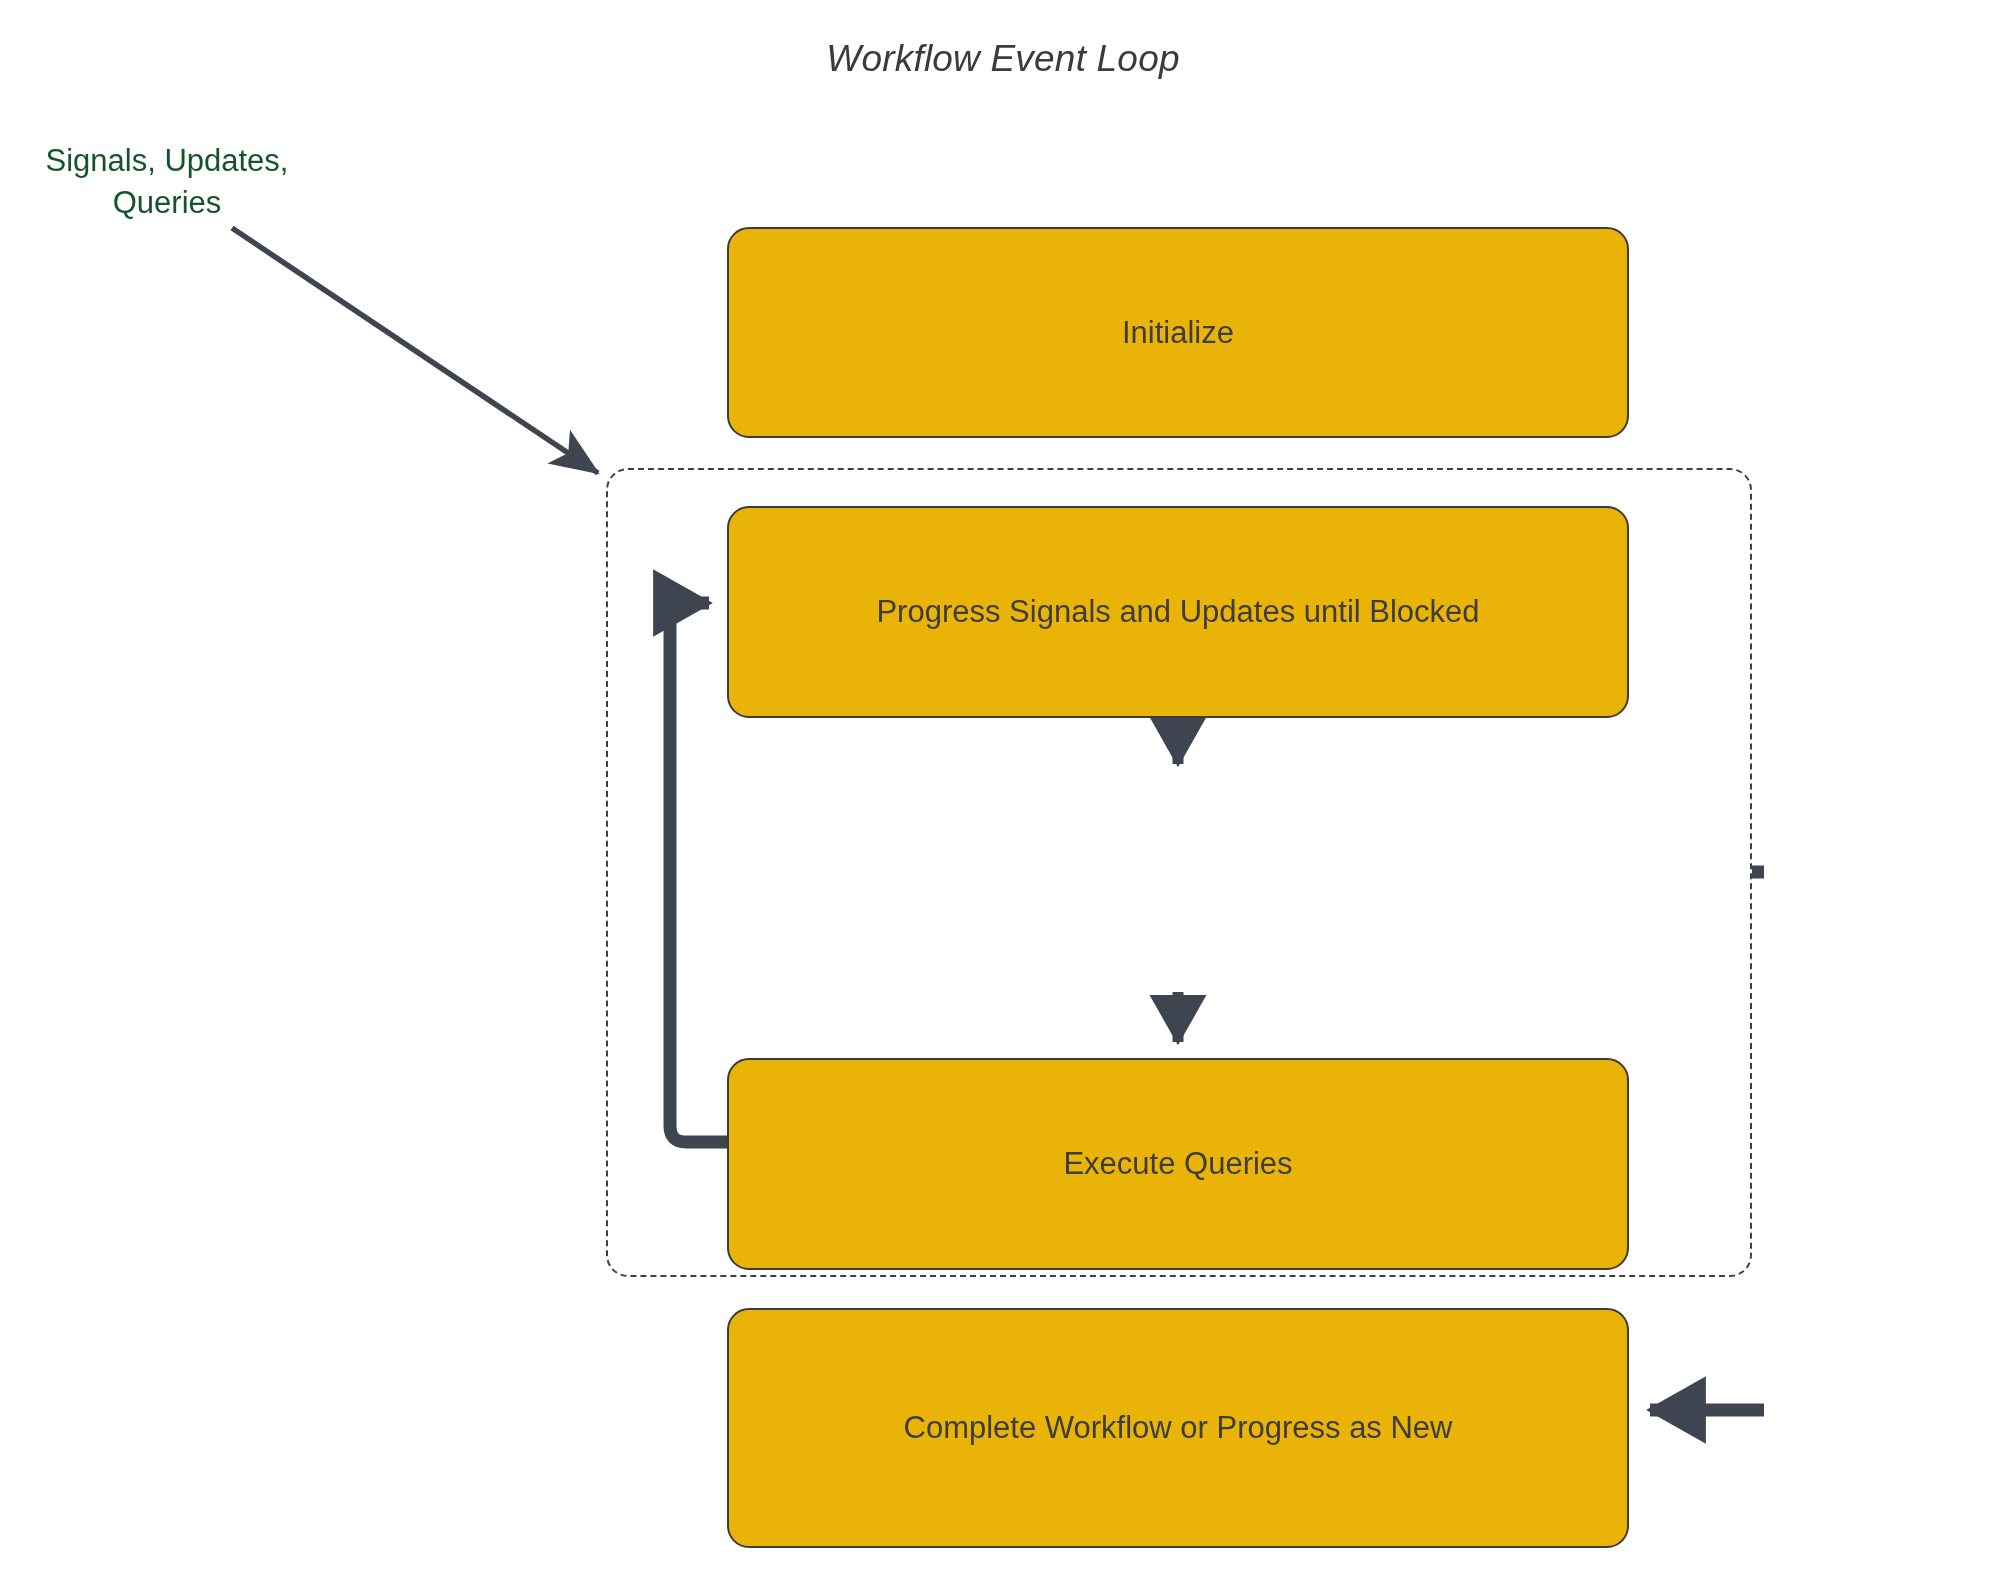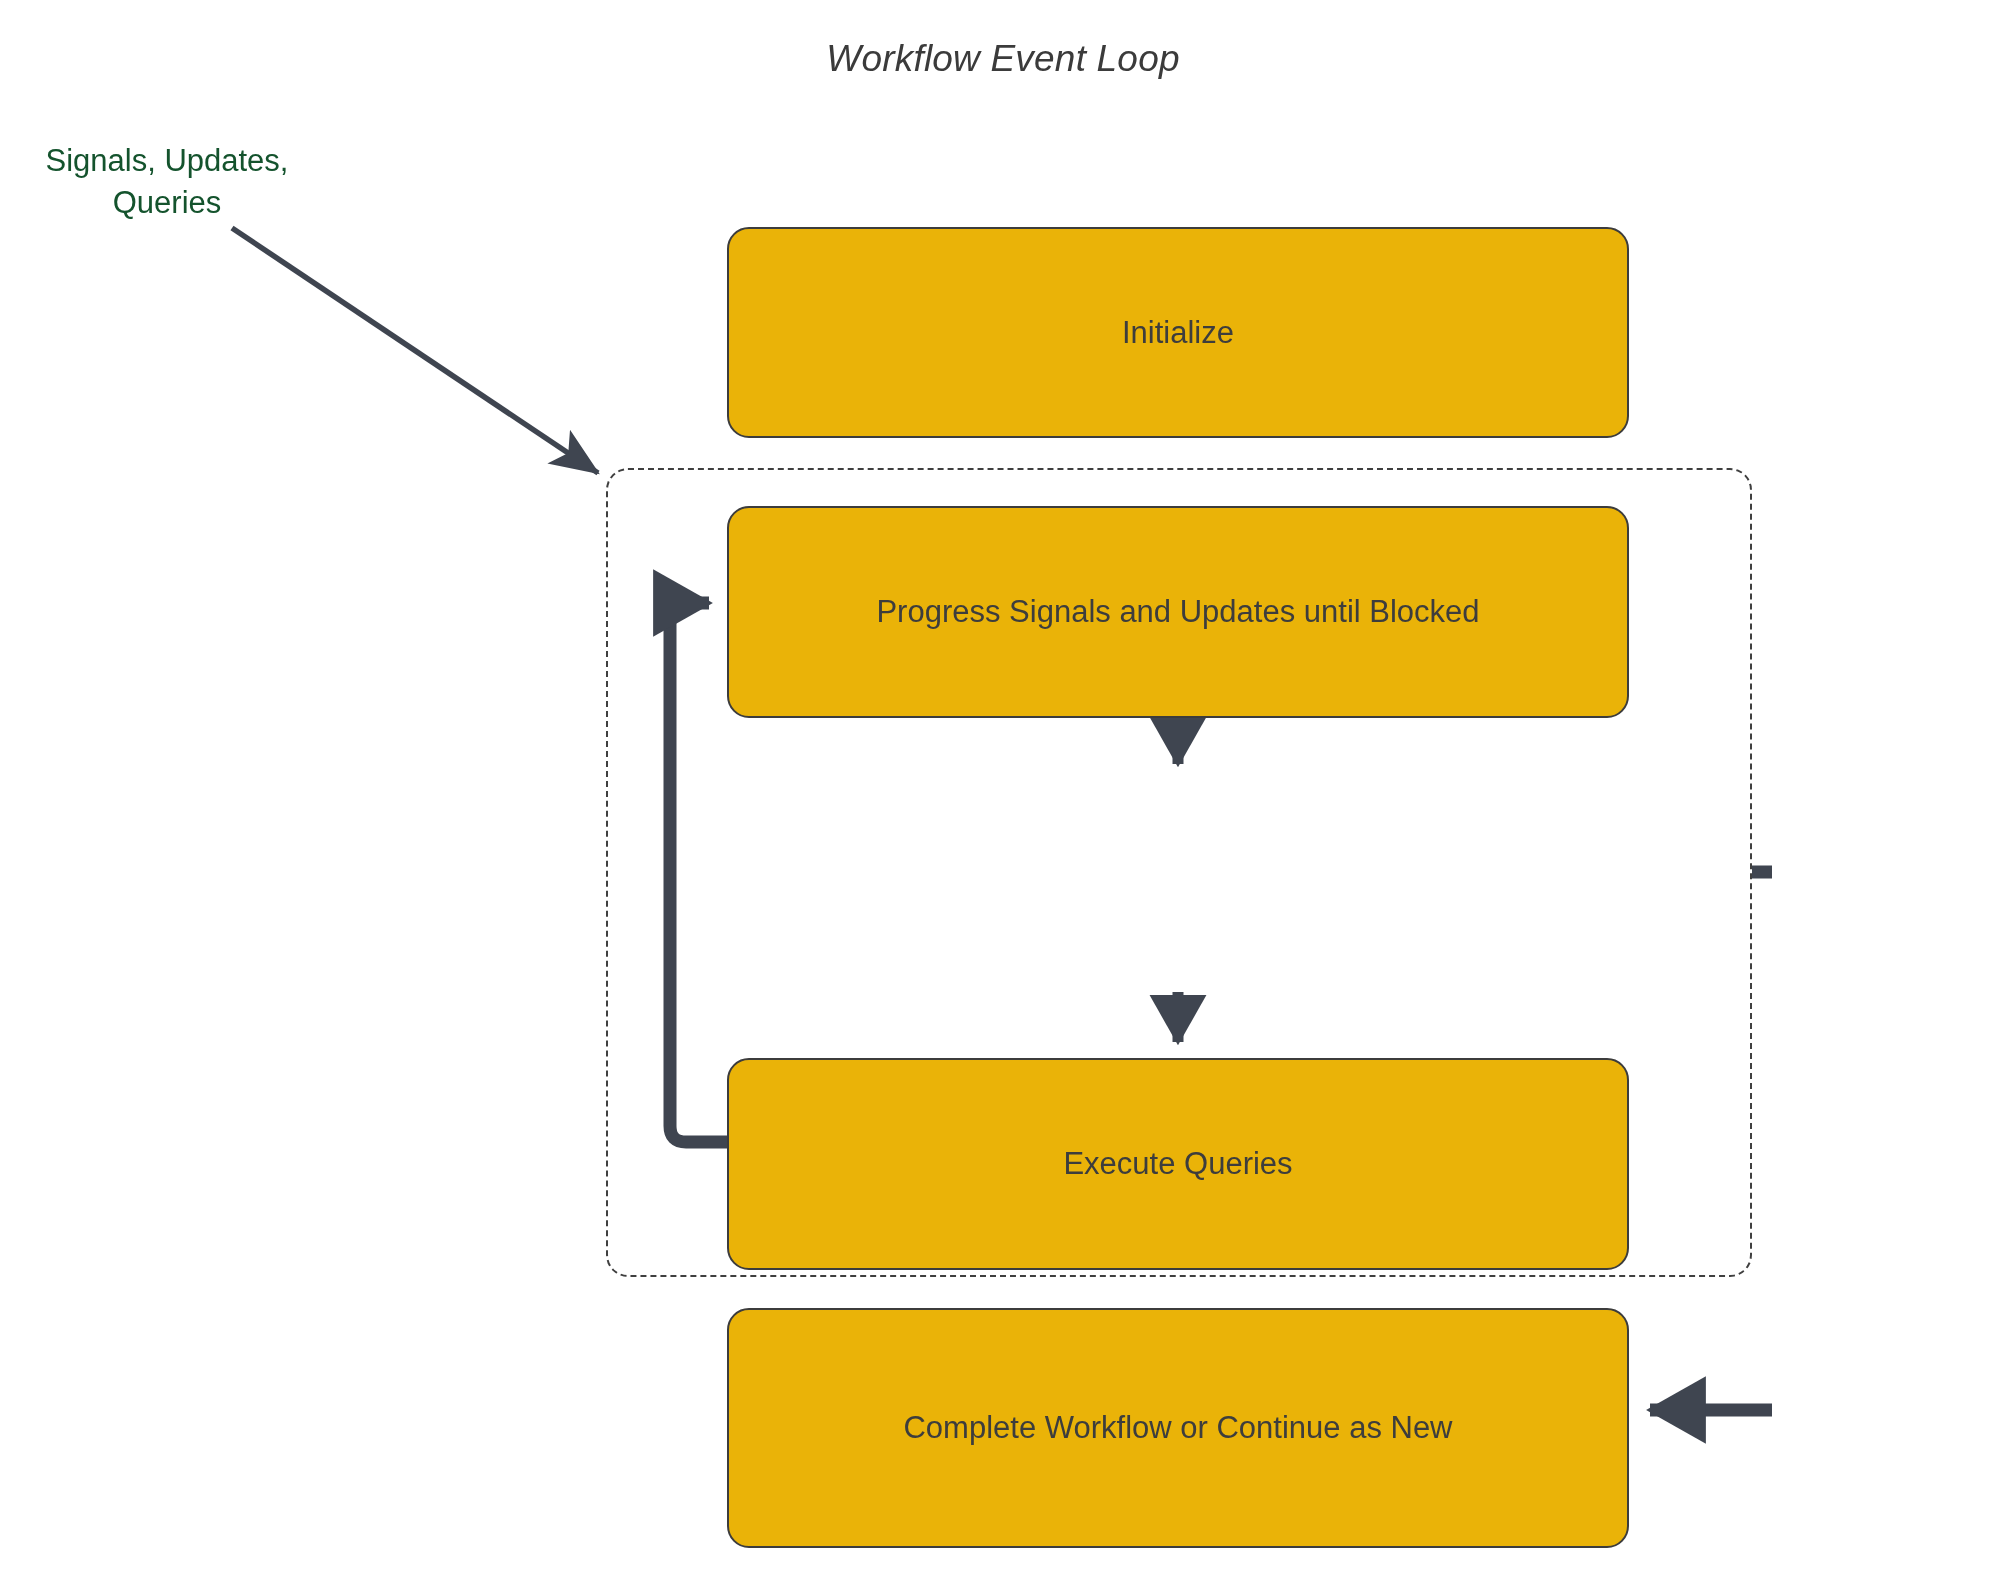--- a/index.html
+++ b/index.html
@@ -11,21 +11,20 @@
   body {
     font-family: "Liberation Sans", sans-serif;
     color: #333333;
   }
   #canvas {
     position: relative;
     width: 1764px;
     height: 1576px;
     background: #ffffff;
     overflow: hidden;
-    padding-left: 8px;
   }
 
   
   #diagram-title {
     position: absolute;
     left: 0;
     top: 36px;
     width: 2006px;
     text-align: center;
     font-style: italic;
@@ -137,16 +136,16 @@
   <div class="node-box" id="node-progress-signals">
     <span class="node-label">Progress Signals and Updates until Blocked</span>
   </div>
 
 
   <div class="node-box" id="node-execute-queries">
     <span class="node-label">Execute Queries</span>
   </div>
 
   <div class="node-box" id="node-complete">
-    <span class="node-label">Complete Workflow or Continue as New</span>
+    <span class="node-label">Complete Workflow or Progress as New</span>
   </div>
 
 </div>
 
 </body></html>

